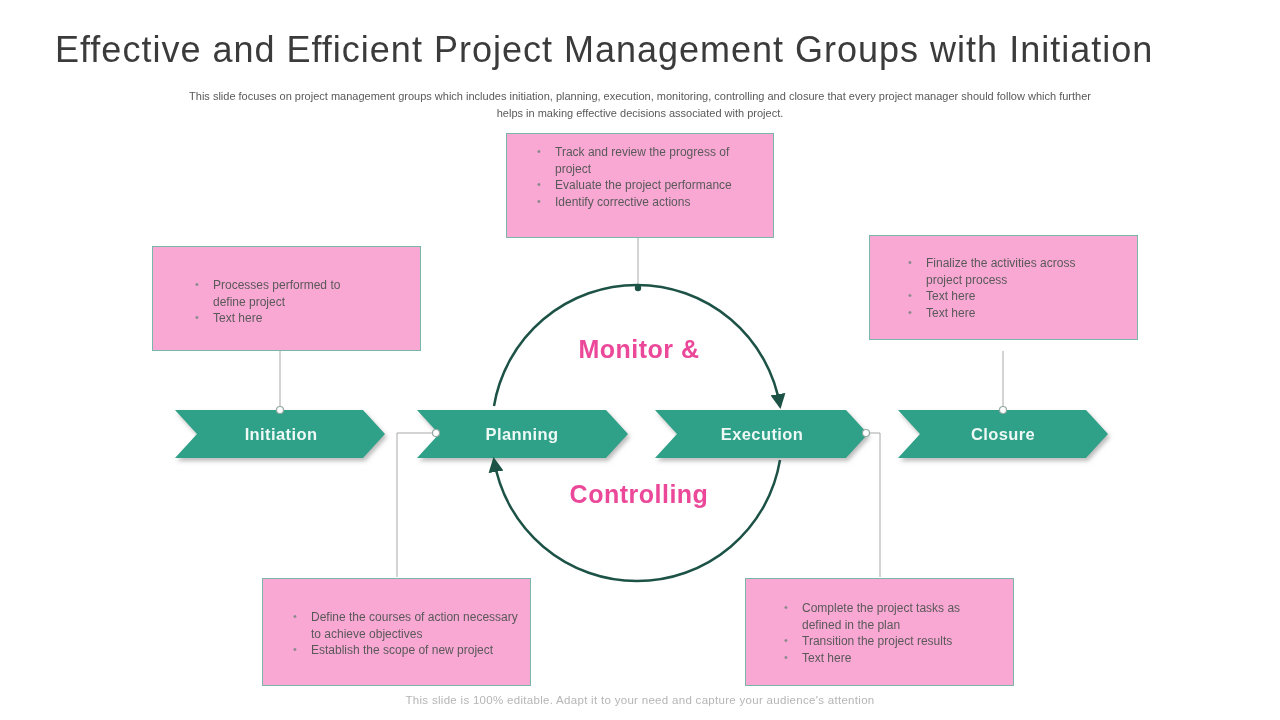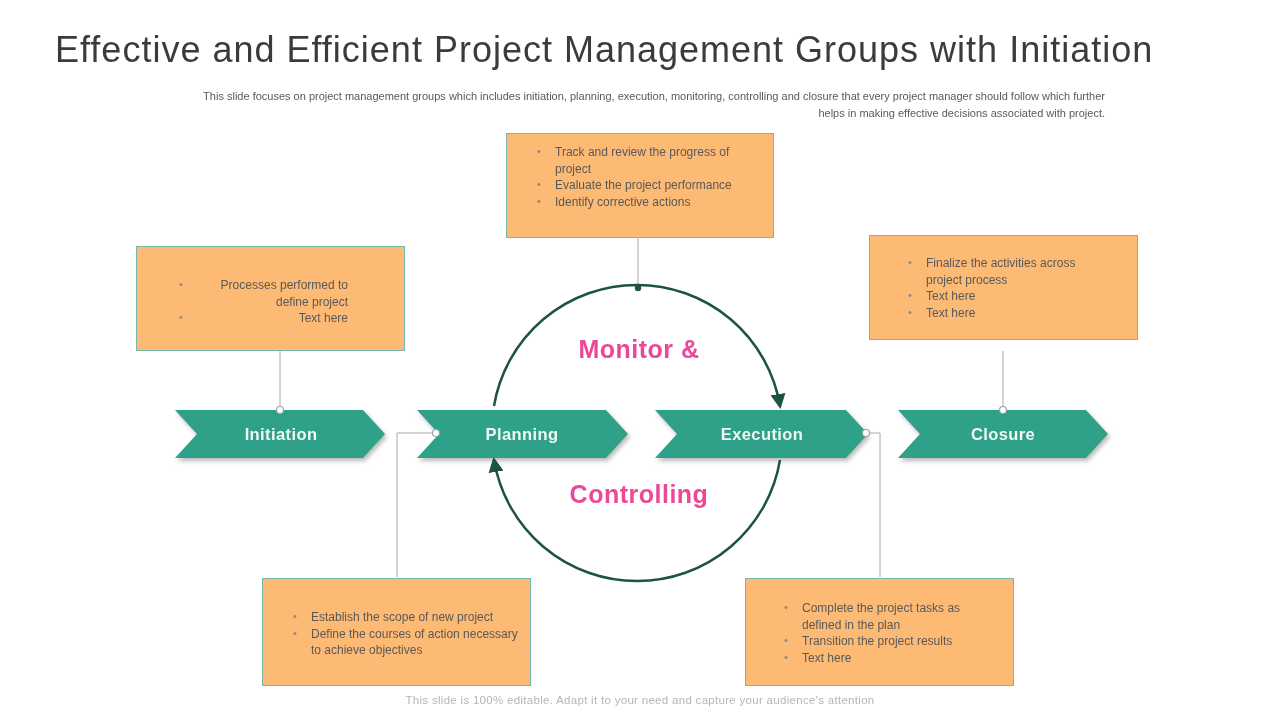--- a/index.html
+++ b/index.html
@@ -6,25 +6,25 @@
   .slide {
     position:relative; width:1280px; height:720px; background:#ffffff;
     font-family:"Liberation Sans", sans-serif; overflow:hidden;border-radius:25px;
   }
   .title {
     position:absolute; left:55px; top:29px; font-size:36px; font-weight:normal;
     letter-spacing:1px; color:#3b3b3b; white-space:nowrap;
   }
   .subtitle {
     position:absolute; left:50%; transform:translateX(-50%); top:88px; width:930px;
-    text-align:right; font-size:11px; line-height:1.5; color:#595959;
+    text-align:center; font-size:11px; line-height:1.5; color:#595959;
   }
   .overlay { position:absolute; left:0; top:0; }
   .callout {
-    position:absolute; background:#fdba74; border:1px solid #79b7ab; box-sizing:border-box;
+    position:absolute; background:#f9a8d4; border:1px solid #79b7ab; box-sizing:border-box;
   }
   .callout ul { margin:0; list-style:none; }
   .callout li {
     position:relative; font-size:12px; line-height:1.38; color:#595959; padding-left:20px;
   }
   .callout li::before {
     content:"\2022"; position:absolute; left:2px; top:0; color:#8a8a8a; font-size:11px;
   }
   .stage-label {
     font-family:"Liberation Sans", sans-serif; font-weight:bold; font-size:16.5px;
@@ -95,39 +95,39 @@
   <div class="cycle-label" style="left:639px; top:480px;">Controlling</div>
 
   <div class="callout" style="left:506px; top:133px; width:268px; height:105px;">
     <ul style="padding:10px 30px 0 28px;">
         <li>Track and review the progress of project</li>
         <li>Evaluate the project performance</li>
         <li>Identify corrective actions</li>
       </ul>
   </div>
 
-  <div class="callout" style="left:136px; top:246px; width:269px; height:105px;text-align:right;">
+  <div class="callout" style="left:152px; top:246px; width:269px; height:105px;">
     <ul style="padding:30px 56px 0 40px;">
         <li>Processes performed to define project</li>
         <li>Text here</li>
       </ul>
   </div>
 
   <div class="callout" style="left:869px; top:235px; width:269px; height:105px;">
     <ul style="padding:19px 24px 0 36px;">
         <li>Finalize the activities across project process</li>
         <li>Text here</li>
         <li>Text here</li>
       </ul>
   </div>
 
   <div class="callout" style="left:262px; top:578px; width:269px; height:108px;">
     <ul style="padding:30px 4px 0 28px;">
+        <li>Define the courses of action necessary to achieve objectives</li>
         <li>Establish the scope of new project</li>
-        <li>Define the courses of action necessary to achieve objectives</li>
       </ul>
   </div>
 
   <div class="callout" style="left:745px; top:578px; width:269px; height:108px;">
     <ul style="padding:21px 24px 0 36px;">
         <li>Complete the project tasks as defined in the plan</li>
         <li>Transition the project results</li>
         <li>Text here</li>
       </ul>
   </div>

